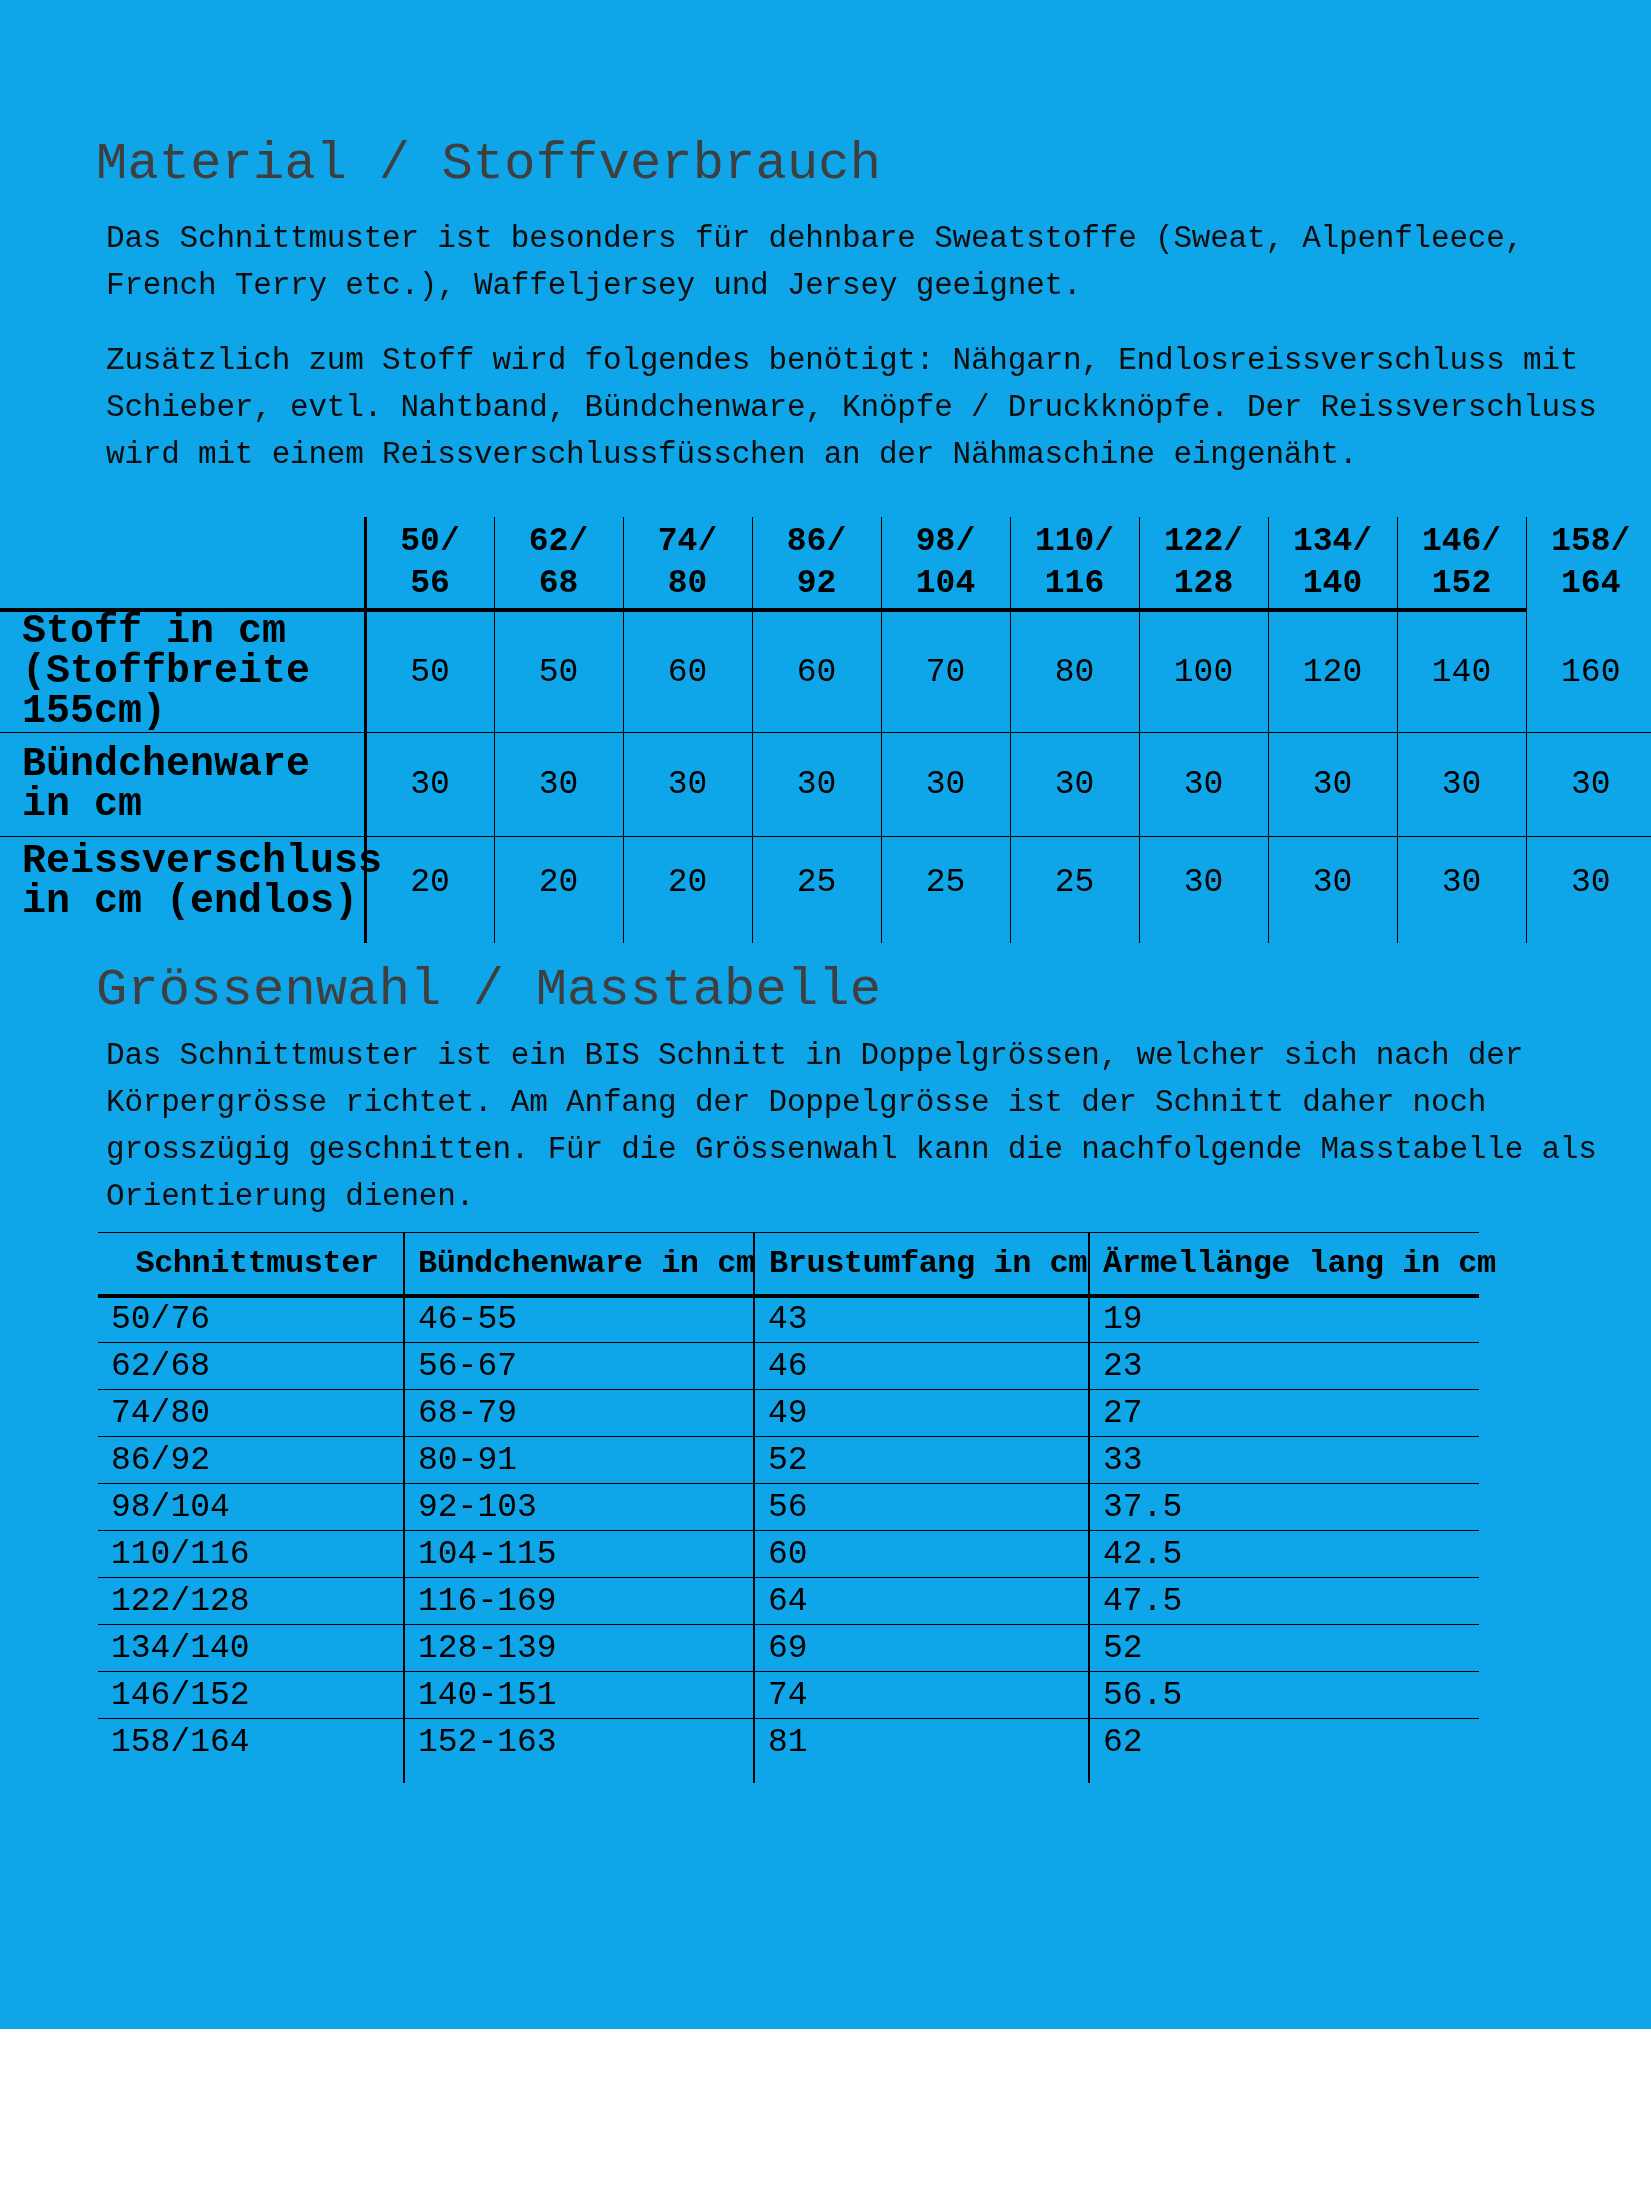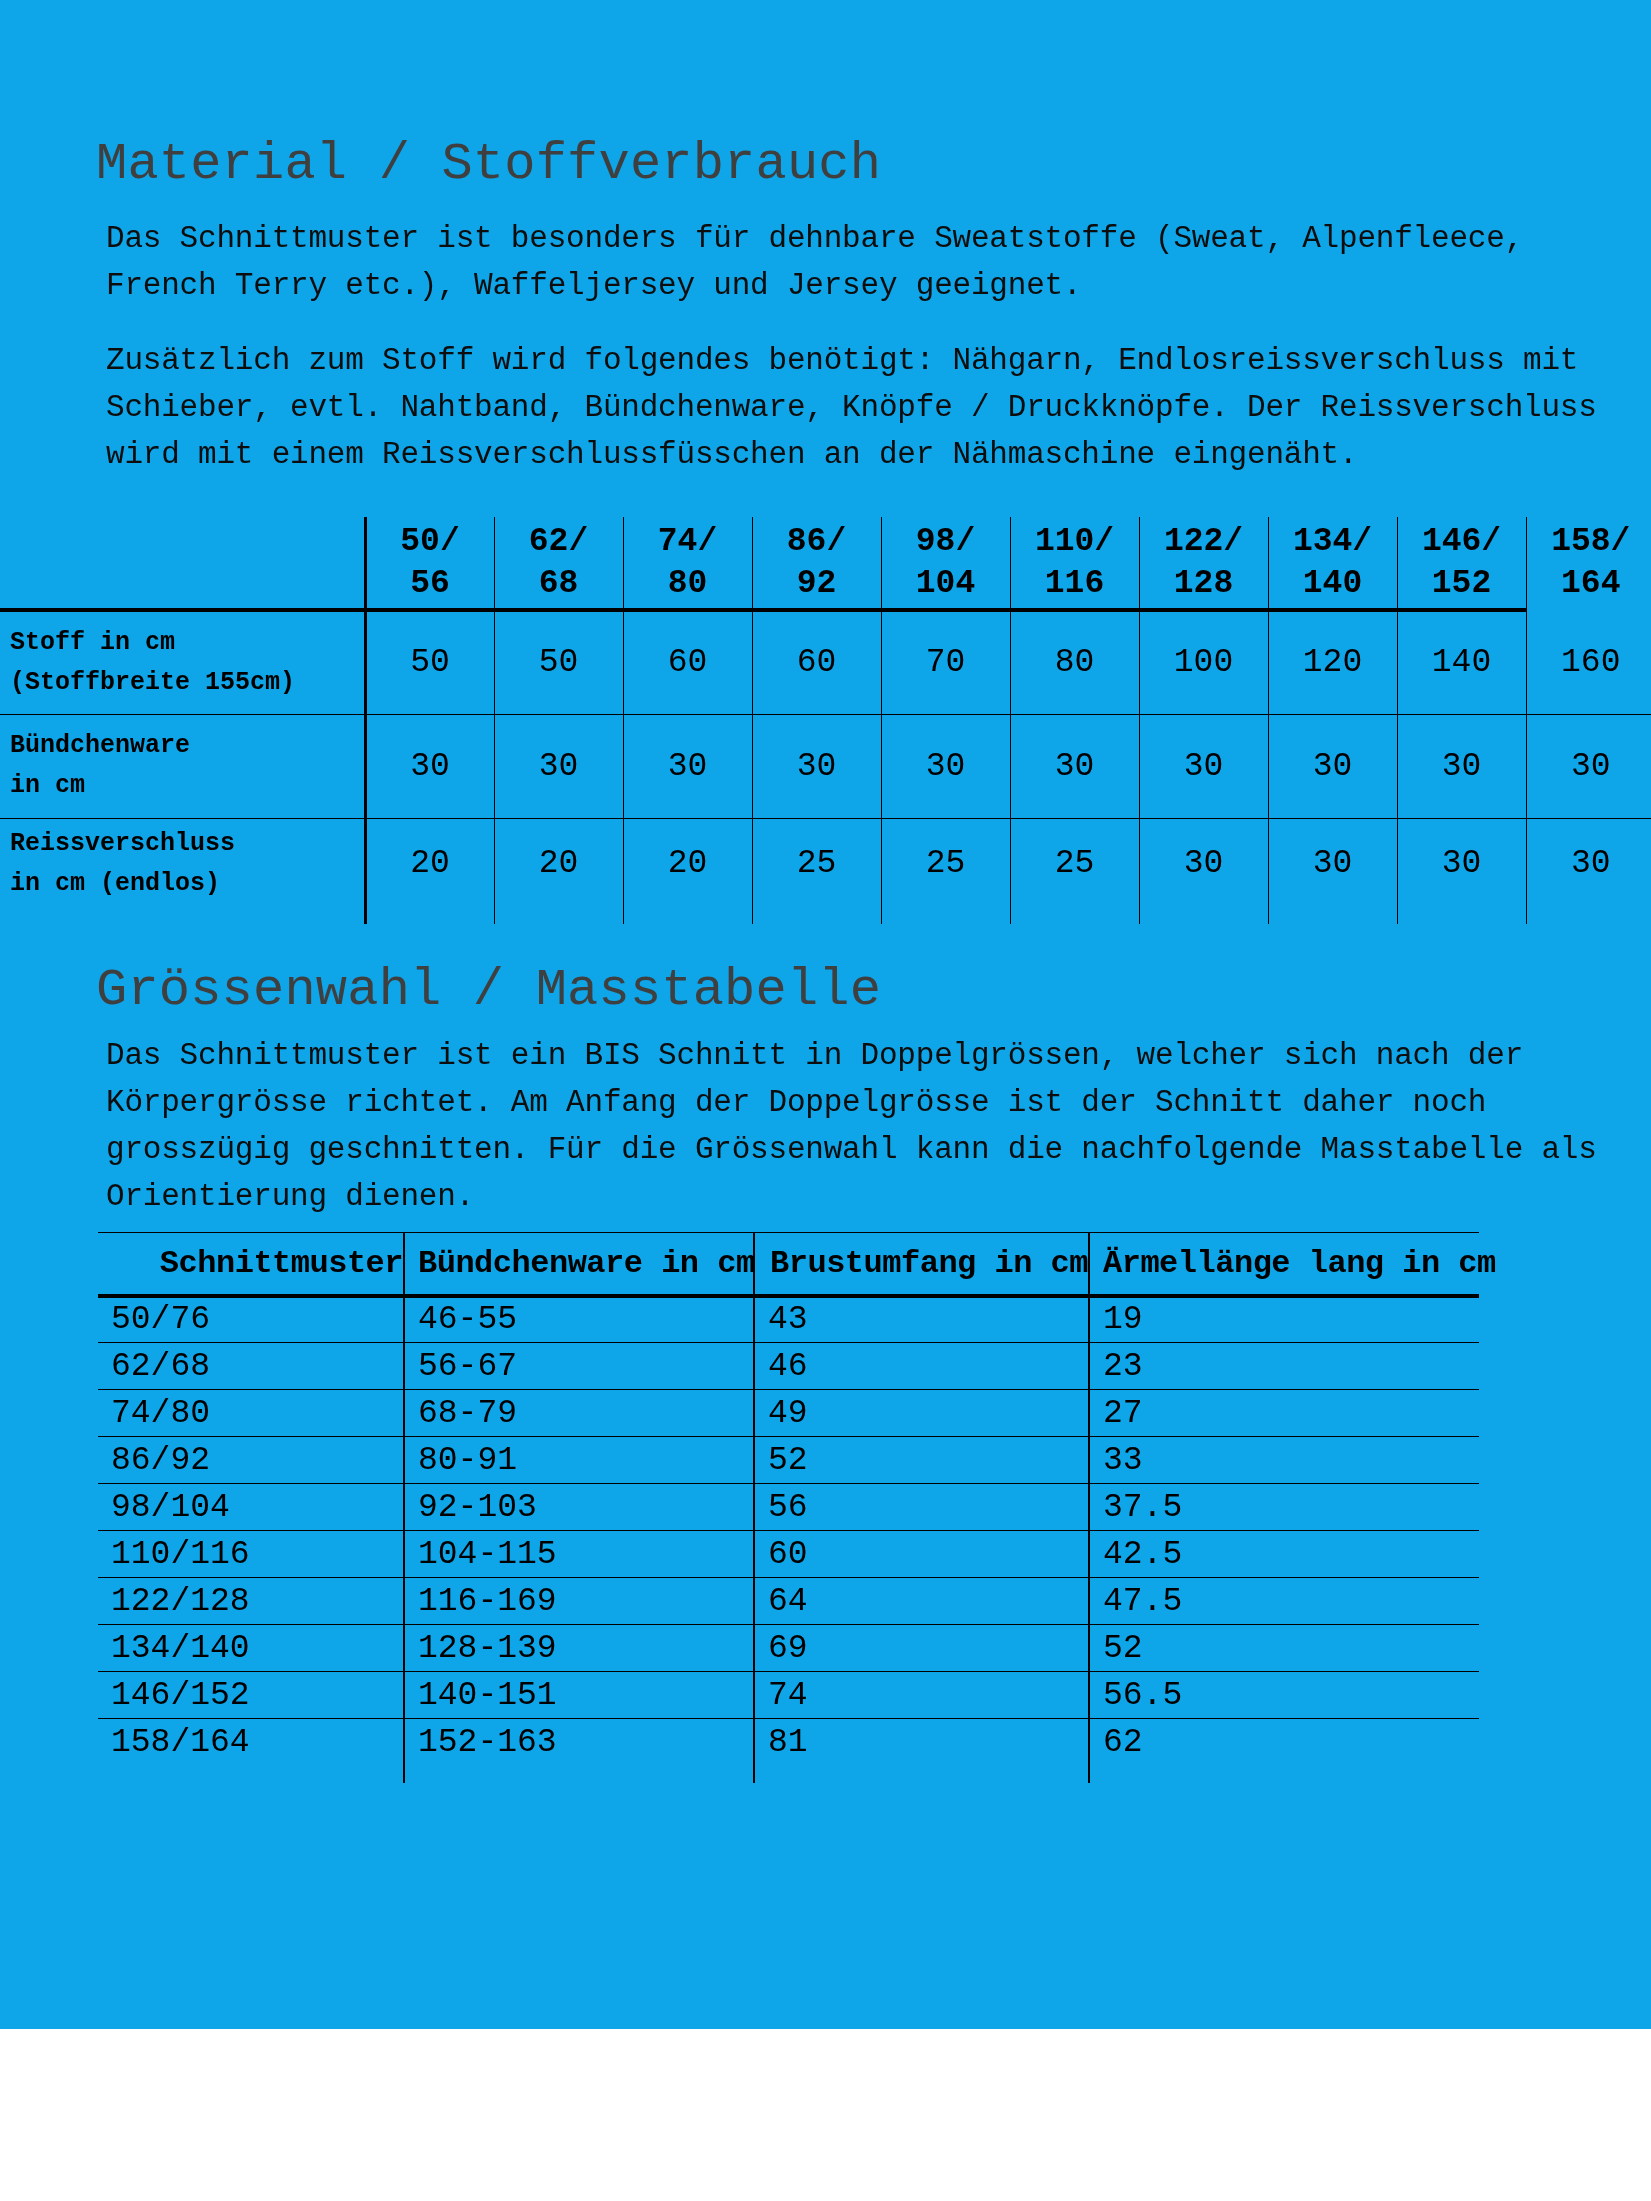--- a/index.html
+++ b/index.html
@@ -35,33 +35,33 @@
   }
   .t1 thead th:last-child { border-bottom-color:transparent; }
   .t1 tr > *:nth-child(2) { border-left:3.7px solid #000; }
   .t1 tr > *:nth-child(n+3) { border-left:1.9px solid #000; }
   .t1 tbody tr:nth-child(-n+2) > * { border-bottom:1.9px solid #000; }
   .t1 tbody tr:nth-child(1) { height:104px; }
   .t1 tbody tr:nth-child(2) { height:104px; }
   .t1 tbody tr:nth-child(3) { height:91px; }
   .t1 tbody tr.overhang { height:15px; }
   .t1 tbody th.lbl {
-    font-size:25px; font-weight:bold; line-height:40px; text-align:left;
-    padding-left:10px; white-space:pre-line; vertical-align:middle; color:#000;
+    font-size:40px; font-weight:bold; line-height:40px; text-align:left;
+    padding-left:22px; white-space:pre-line; vertical-align:middle; color:#000;
   }
   .t1 tbody td.val { font-size:33px; font-weight:400; text-align:center; vertical-align:middle; color:#000; }
 
   
   .t2 { position:absolute; left:98px; top:1232px; width:1380px;
         border-collapse:collapse; table-layout:fixed; }
   .t2 th, .t2 td { padding:0 0 0 13px; }
   .t2 thead tr { height:63px; }
   .t2 thead th {
     font-size:32px; font-weight:bold; letter-spacing:-0.5px; white-space:nowrap;
-    text-align:right; vertical-align:middle; color:#000;
+    text-align:center; vertical-align:middle; color:#000;
     border-top:1.9px solid #000; border-bottom:4.7px solid #000;
   }
   .t2 tr > *:nth-child(n+2) { border-left:2.8px solid #000; }
   .t2 tbody tr { height:47px; }
   .t2 tbody tr.overhang { height:17px; }
   .t2 tbody tr:nth-last-child(n+3) > td { border-bottom:1.9px solid #000; }
   .t2 tbody td { font-size:33px; font-weight:400; vertical-align:middle; white-space:nowrap; color:#000; }
 </style>
 </head>
 <body>

